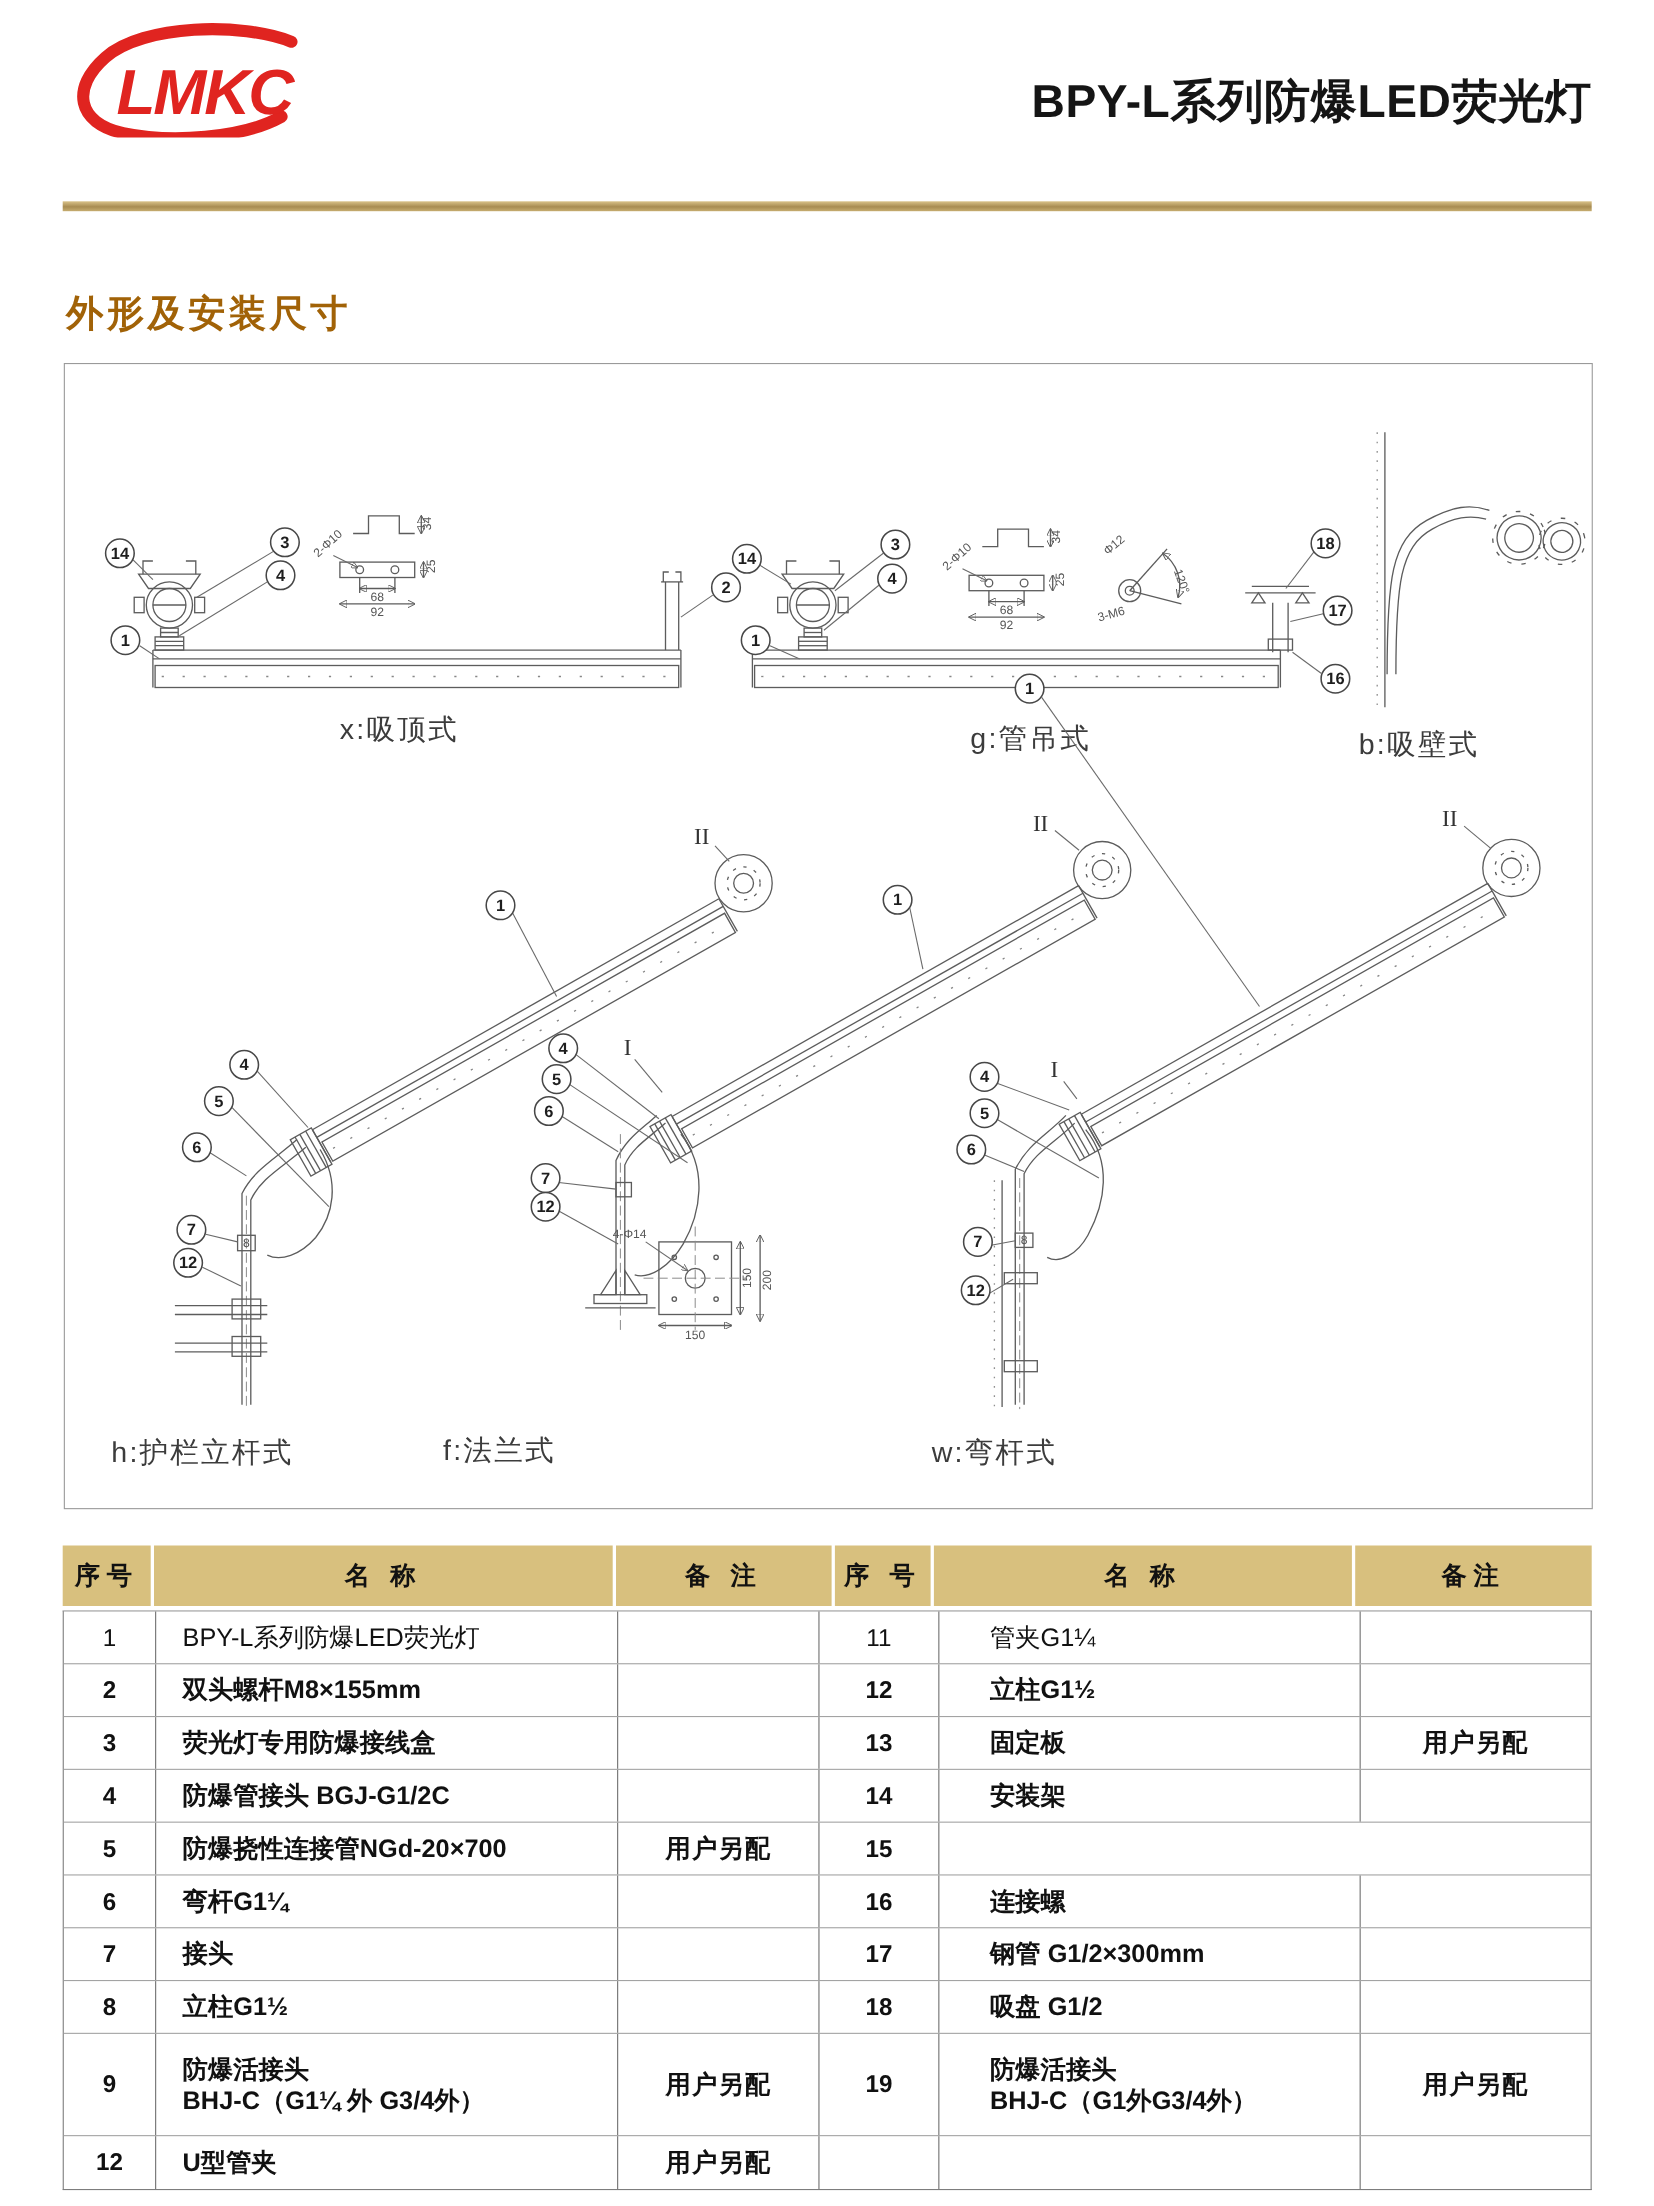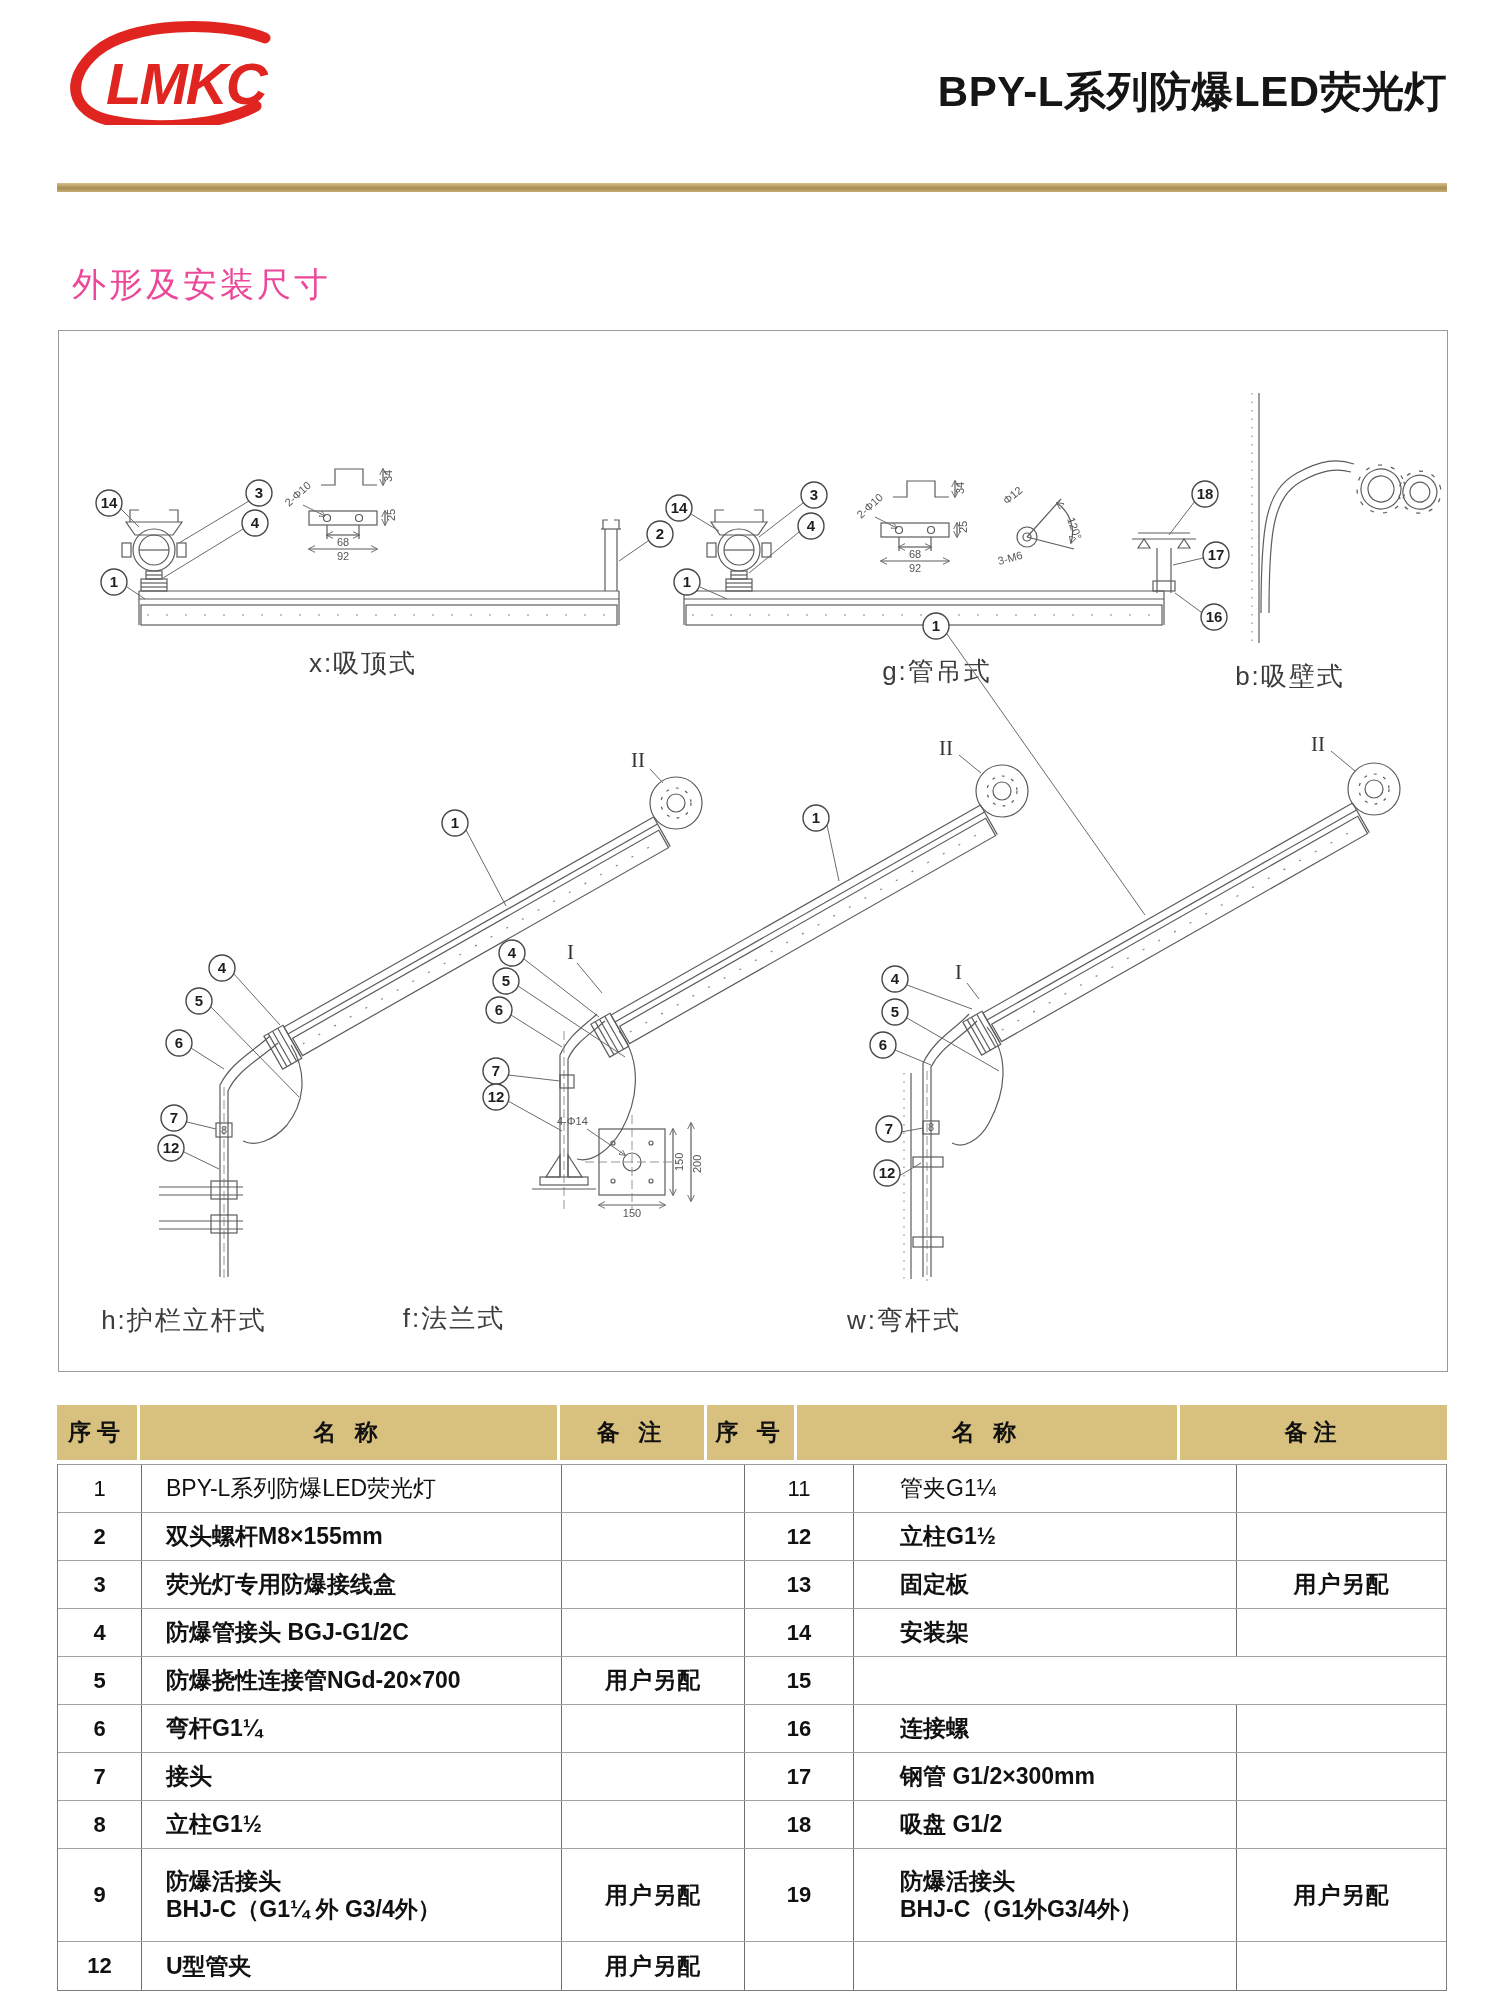--- a/index.html
+++ b/index.html
@@ -4,21 +4,21 @@
 <style>
   html,body{margin:0;padding:0;background:#ffffff;}
   body{width:1504px;height:2005px;position:relative;font-family:"Liberation Sans","DejaVu Sans",sans-serif;color:#111;overflow:hidden;}
   .abs{position:absolute;}
 
   
   #logo{left:60px;top:20px;width:260px;height:105px;}
   #page-title{right:57px;top:64px;font-size:42px;font-weight:bold;color:#151515;letter-spacing:0.5px;}
   #gold-rule{left:57px;top:183px;width:1390px;height:9px;
     background:linear-gradient(180deg,#d9c289 0%,#a88c52 55%,#c6ad70 100%);}
-  #section-heading{left:72px;top:262px;font-size:34px;font-weight:400;color:#ec4899;letter-spacing:3px;}
+  #section-heading{left:60px;top:262px;font-size:34px;font-weight:700;color:#a16207;letter-spacing:3px;}
 
   
   #diagram-box{left:58px;top:330px;width:1388px;height:1040px;border:1px solid #9a9a9a;background:#fff;}
   #diagram-box svg{display:block;}
   .draw line,.draw path,.draw rect,.draw circle,.draw ellipse,.draw polyline{stroke:#5c5c5c;stroke-width:1.2;fill:none;}
   .draw .rungs{stroke:#878787;}
   .draw .hatch{stroke:#909090;}
   .draw .teeth{stroke:#5c5c5c;}
   .draw .dash{stroke-dasharray:9 4;stroke-width:0.9;stroke:#8a8a8a;}
   .draw text{stroke:none;}
@@ -27,21 +27,21 @@
   .dlabel{font-size:26px;fill:#3c3c3c;text-anchor:middle;letter-spacing:2px;}
   .dtxt{font-size:11px;fill:#555;}
   .mkr{font-size:21px;fill:#333;font-family:"Liberation Serif","DejaVu Serif",serif;}
   .leader{stroke:#6a6a6a !important;stroke-width:1 !important;}
 
   
   #parts-table{left:57px;top:1405px;width:1390px;}
   #thead{display:flex;gap:3px;height:55px;}
   .hcell{background:#d8c07e;display:flex;align-items:center;justify-content:center;
     font-size:23px;font-weight:bold;color:#111;letter-spacing:6px;}
-  .h1{width:80px;} .h2{width:417px;} .h3{width:144px;} .h4{width:87px;} .h5{width:380px;} .h6{width:212px;flex:1;}
+  .h1{width:80px;} .h2{width:417px;} .h3{width:196px;} .h4{width:87px;} .h5{width:380px;} .h6{width:212px;flex:1;}
   #tbody{margin-top:4px;border:1px solid #7d7d7d;border-top:1px solid #9b9b9b;}
   .trow{display:flex;border-bottom:1px solid #a3a3a3;height:48px;box-sizing:border-box;}
   .trow:last-child{border-bottom:none;}
   .trow.tall{height:93px;}
   .cell{box-sizing:border-box;display:flex;flex-direction:column;justify-content:center;
     font-size:23px;font-weight:bold;color:#111;}
   .c-no{width:83px;align-items:center;font-size:22px;}
   .c-name{width:420px;padding-left:24px;align-items:flex-start;line-height:1.22;}
   .c-note{width:183px;align-items:center;letter-spacing:1px;}
   .c-no2{width:109px;align-items:center;font-size:22px;border-left:1px solid #6f6f6f;}

